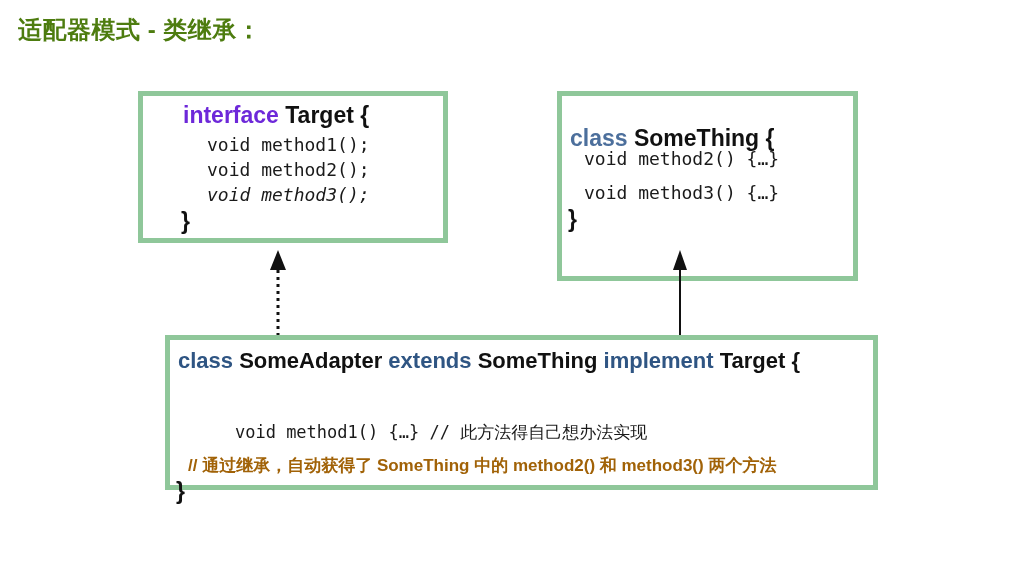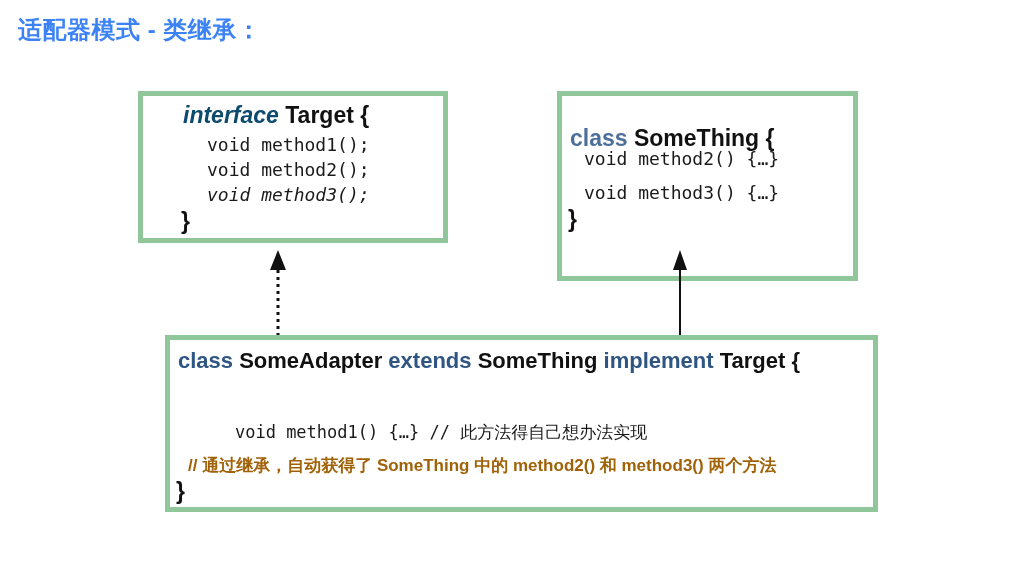--- a/index.html
+++ b/index.html
@@ -16,40 +16,40 @@
     -webkit-font-smoothing: antialiased;
   }
 
   
   #slide-title {
     position: absolute;
     left: 18px;
     top: 14px;
     font-size: 24px;
     font-weight: bold;
-    color: #3b82f6;
+    color: #4d7c0f;
     letter-spacing: 0.5px;
     white-space: nowrap;
   }
 
   
   .code-box {
     position: absolute;
     box-sizing: border-box;
     background: #ffffff;
     border: 5px solid #8fc79a;
   }
 
   .sig-line {
     white-space: nowrap;
     font-family: "Liberation Sans", sans-serif;
     font-weight: bold;
     color: #111111;
   }
-  .kw-bright { color: #0c4a6e; font-style: italic; }
+  .kw-bright { color: #6d28d9; }
   .kw-steel  { color: #4c6f9c; }
   .kw-navy   { color: #2f5583; }
 
   .mono-line {
     white-space: pre;
     font-family: "DejaVu Sans Mono", monospace;
     color: #1a1a1a;
   }
   .brace {
     font-family: "Liberation Sans", sans-serif;
@@ -83,21 +83,21 @@
   #box-something .mono-line { position: absolute; left: 22px; font-size: 18px; }
   #box-something .l1 { top: 52px; }
   #box-something .l2 { top: 86px; }
   #box-something .brace { position: absolute; left: 6px; top: 110px; font-size: 23px; }
 
   
   #box-adapter {
     left: 165px;
     top: 335px;
     width: 713px;
-    height: 177px;
+    height: 155px;
   }
   #box-adapter .sig-line {
     position: absolute;
     left: 8px;
     top: 8px;
     font-size: 22px;
   }
   #box-adapter .body-mono {
     position: absolute;
     left: 24px;

